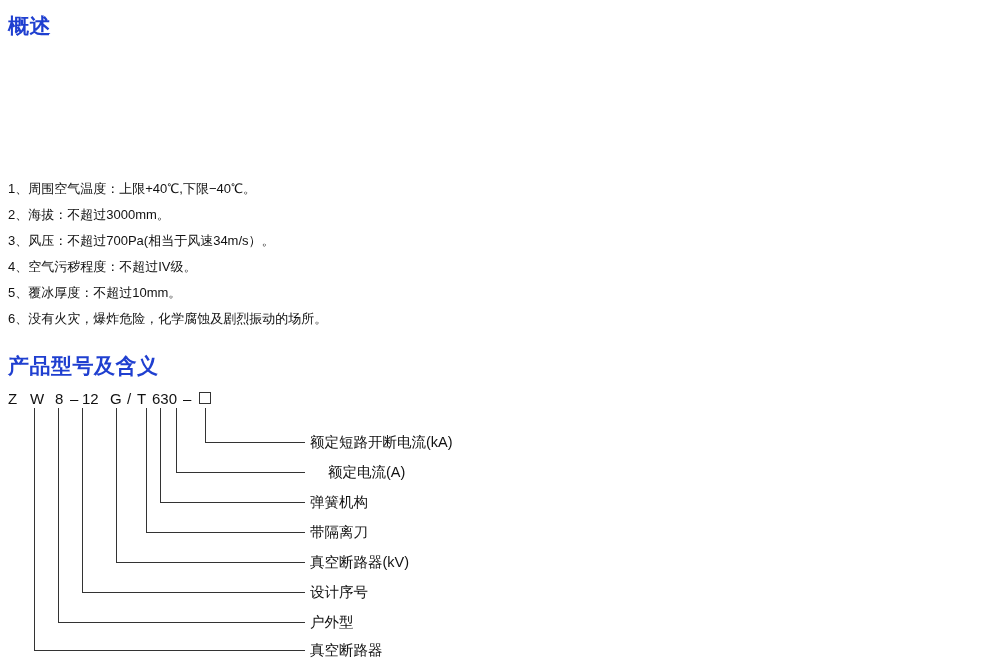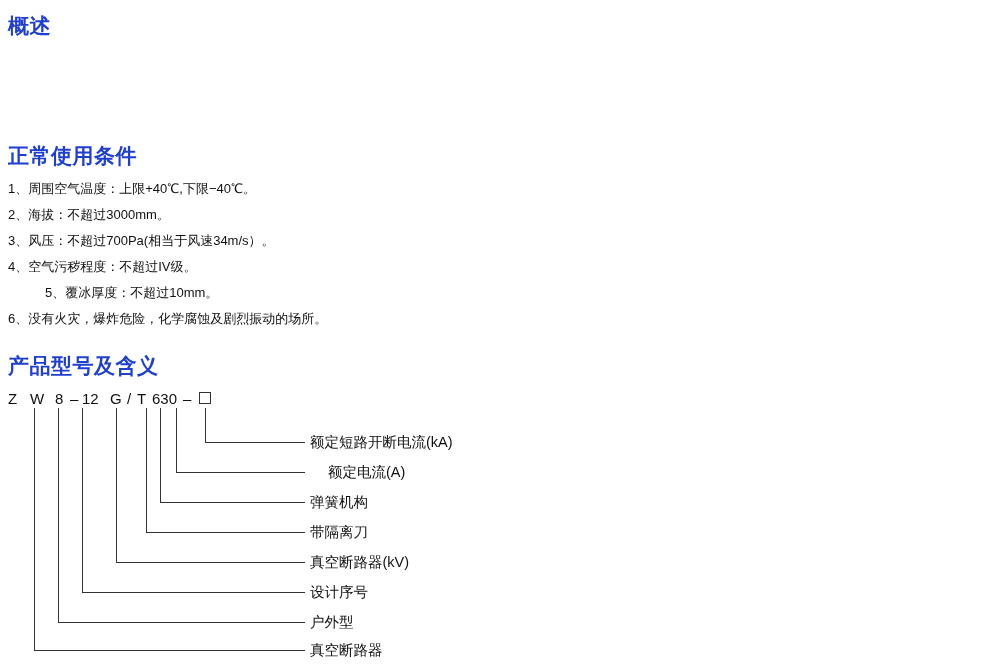--- a/index.html
+++ b/index.html
@@ -90,27 +90,26 @@
   }
 </style>
 </head>
 <body>
 
 <div class="page">
 
   <div class="section-heading" style="left:8px; top:12px;">概述</div>
 
 
-  <div class="section-heading" style="left:8px; top:142px;">正常使用条件</div>
 
   <div class="condition-line" style="top:180px;">1、周围空气温度：上限+40℃,下限−40℃。</div>
   <div class="condition-line" style="top:206px;">2、海拔：不超过3000mm。</div>
   <div class="condition-line" style="top:232px;">3、风压：不超过700Pa(相当于风速34m/s）。</div>
   <div class="condition-line" style="top:258px;">4、空气污秽程度：不超过IV级。</div>
-  <div class="condition-line" style="top:284px;margin-left:37px;">5、覆冰厚度：不超过10mm。</div>
+  <div class="condition-line" style="top:284px;">5、覆冰厚度：不超过10mm。</div>
   <div class="condition-line" style="top:310px;">6、没有火灾，爆炸危险，化学腐蚀及剧烈振动的场所。</div>
 
   <div class="section-heading" style="left:8px; top:352px;">产品型号及含义</div>
 
   <div id="model-area">
 
     <span class="code-char" style="left:8px;">Z</span>
     <span class="code-char" style="left:30px;">W</span>
     <span class="code-char" style="left:55px;">8</span>
     <span class="code-char" style="left:70px;">–</span>

